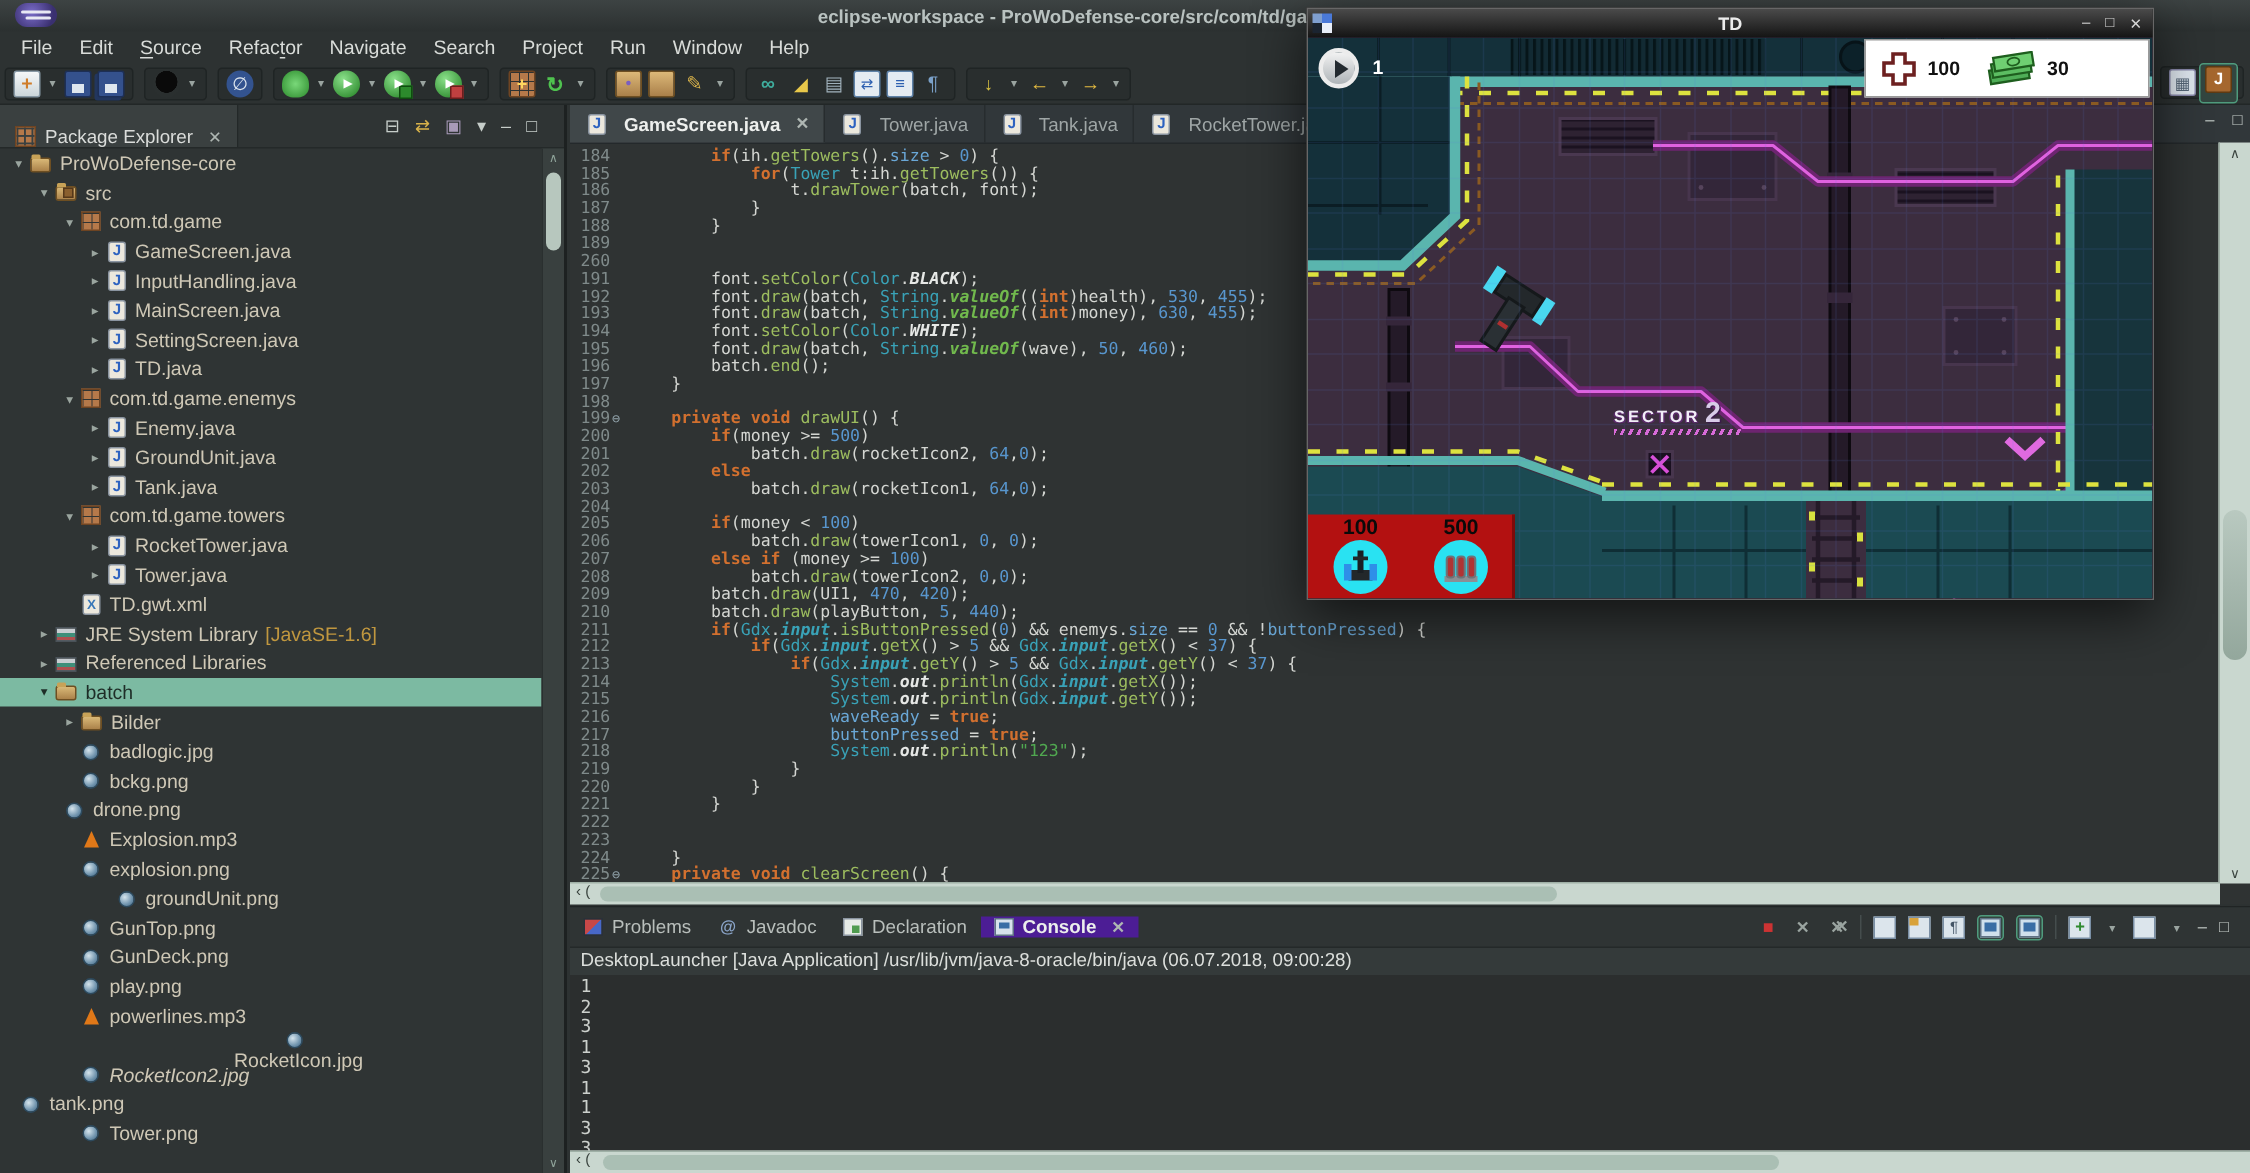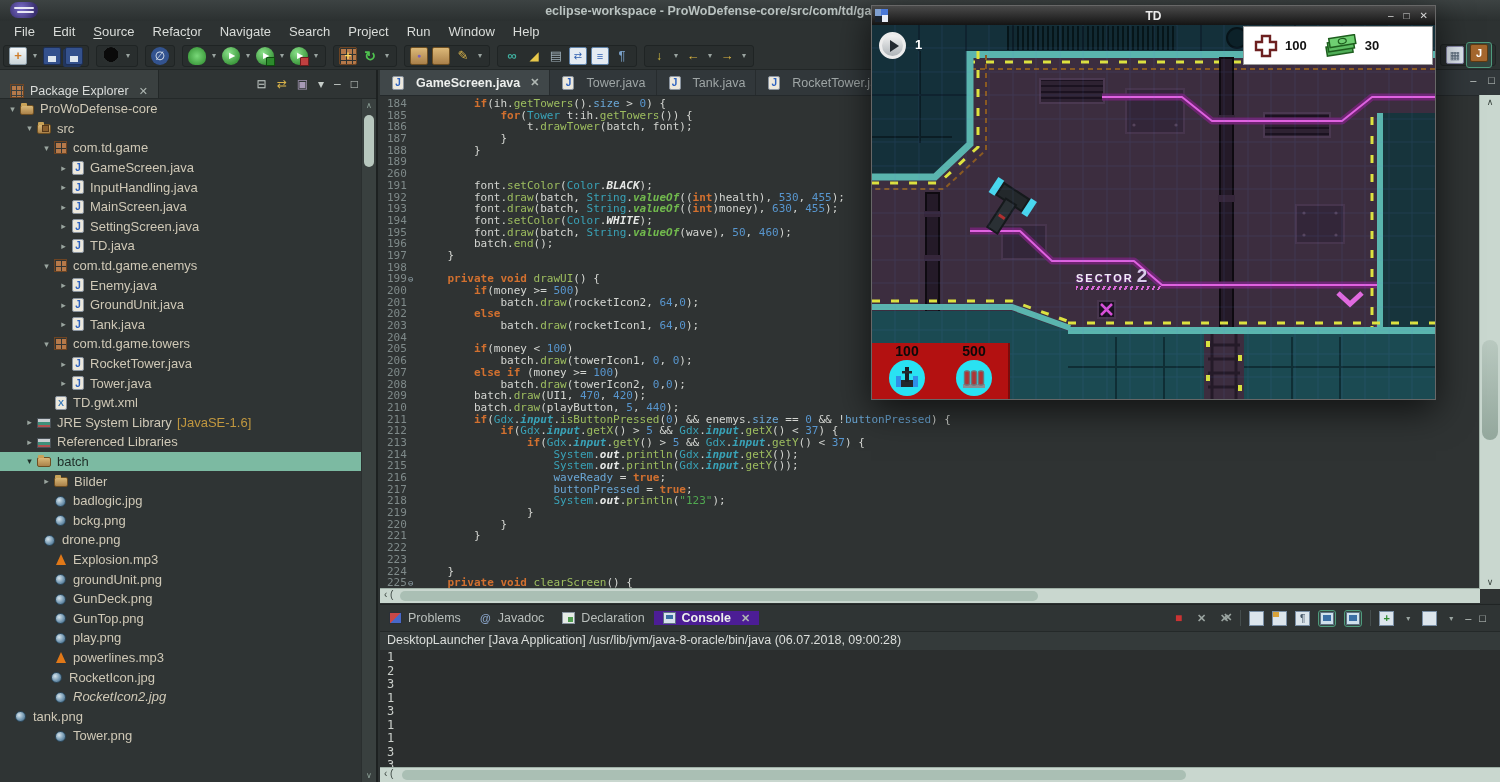--- a/index.html
+++ b/index.html
@@ -390,43 +390,48 @@
         <span>drone.png</span>
       </div>
       <div class="tree-row" style="padding-left: 40px;">
         <span class="arr"></span>
         <span class="ti ti-audio"></span>
         <span>Explosion.mp3</span>
       </div>
       <div class="tree-row" style="padding-left: 40px;">
         <span class="arr"></span>
         <span class="ti ti-image"></span>
+        <span>explosion.png</span>
+      </div>
+      <div class="tree-row" style="padding-left: 40px; margin-left: 24px;">
+        <span class="arr"></span>
+        <span class="ti ti-image"></span>
         <span>groundUnit.png</span>
       </div>
       <div class="tree-row" style="padding-left: 40px;">
         <span class="arr"></span>
         <span class="ti ti-image"></span>
+        <span>GunTop.png</span>
+      </div>
+      <div class="tree-row" style="padding-left: 40px;">
+        <span class="arr"></span>
+        <span class="ti ti-image"></span>
         <span>GunDeck.png</span>
-      </div>
-      <div class="tree-row" style="padding-left: 40px;">
-        <span class="arr"></span>
-        <span class="ti ti-image"></span>
-        <span>GunTop.png</span>
       </div>
       <div class="tree-row" style="padding-left: 40px;">
         <span class="arr"></span>
         <span class="ti ti-image"></span>
         <span>play.png</span>
       </div>
       <div class="tree-row" style="padding-left: 40px;">
         <span class="arr"></span>
         <span class="ti ti-audio"></span>
         <span>powerlines.mp3</span>
       </div>
-      <div class="tree-row" style="padding-left: 36px;">
+      <div class="tree-row" style="padding-left: 36px; flex-direction: column;">
         <span class="arr"></span>
         <span class="ti ti-image"></span>
         <span>RocketIcon.jpg</span>
       </div>
       <div class="tree-row" style="padding-left: 40px; font-style: italic;">
         <span class="arr"></span>
         <span class="ti ti-image"></span>
         <span>RocketIcon2.jpg</span>
       </div>
       <div class="tree-row" style="">

